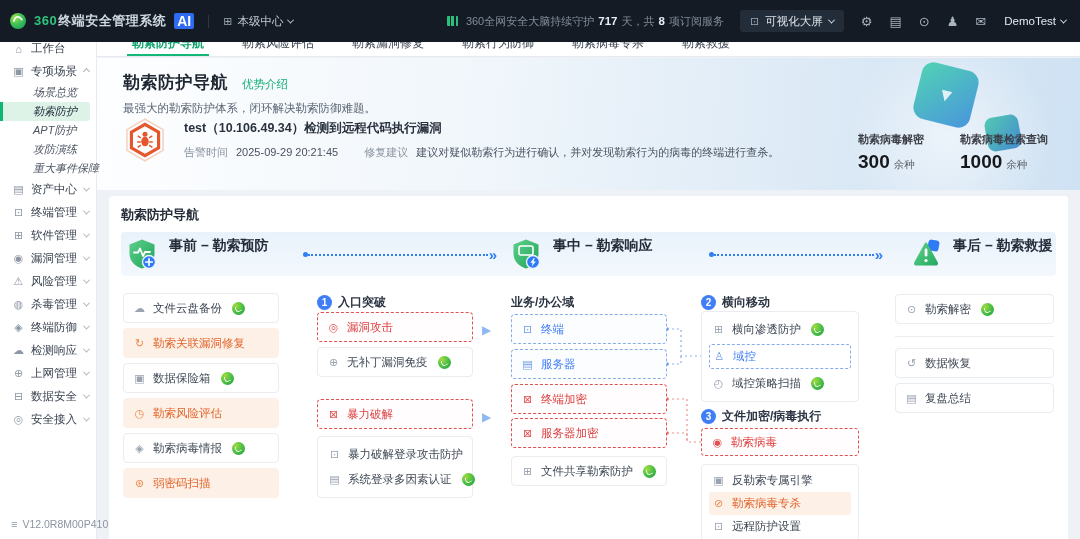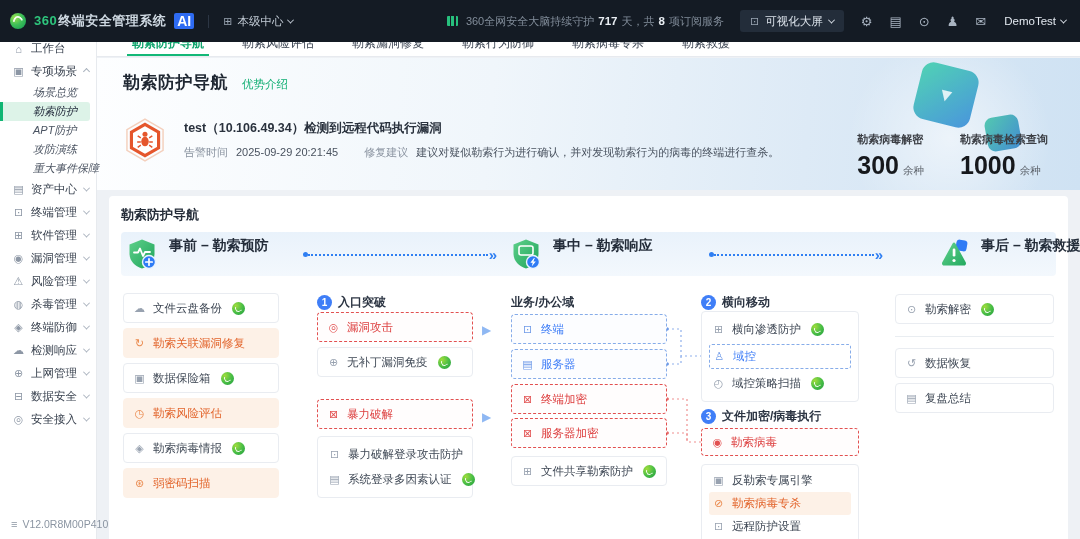--- a/index.html
+++ b/index.html
@@ -77,21 +77,21 @@
   .blink{ font-size:11.5px; color:#0fae72; cursor:pointer;}
   .bsub{ position:absolute; left:26px; top:43px; font-size:11.5px; color:#5a6573;}
   .alertrow{ position:absolute; left:24px; top:58px; display:flex; align-items:center; gap:15px;}
   .atext .atitle{ font-size:12.5px; font-weight:bold; color:#2a323e;}
   .ameta{ display:flex; gap:26px; margin-top:8px; font-size:11px;}
   .ameta .ml{ color:#8a93a0; margin-right:8px;}
   .ameta .mv{ color:#49525f;}
   .stats{ position:absolute; right:32px; top:74px; display:flex; gap:36px;}
   .stat .slab{ font-size:11px; color:#3c3f45; font-weight:bold;}
   .stat .sval{ margin-top:4px; display:flex; align-items:baseline; gap:4px;}
-  .stat .sval b{ font-size:25px; color:#16181c;}
+  .stat .sval b{ font-size:19px; color:#16181c;}
   .stat .sval span{ font-size:10.5px; color:#5a6068;}
   
   .panel{ position:absolute; top:166px; left:12px; right:12px; height:380px; background:#fff;
           border-radius:4px; padding:10px 12px;}
   .ptitle{ font-size:13px; font-weight:bold; color:#242c38;}
   .strip{ position:relative; margin-top:8px; height:44px; border-radius:4px;
           background:linear-gradient(180deg,#e9f2fb,#f3f8fd);}
   .sgroup{ position:absolute; top:5px; display:flex; align-items:flex-start; gap:10px;}
   .sglabel{ font-size:14px; font-weight:bold; color:#242d3a; white-space:nowrap;}
   .sline{ position:absolute; top:15px; display:flex; align-items:center;}
@@ -257,20 +257,21 @@
     </nav>
 
     <section class="banner">
       <div class="deco3"></div>
       <div class="deco1"></div>
       <div class="deco2"></div>
       <div class="btitle">
         <h1>勒索防护导航</h1>
         <span class="blink">优势介绍</span>
       </div>
+      <div class="bsub">最强大的勒索防护体系，闭环解决勒索防御难题。</div>
 
       <div class="alertrow">
         <svg width="48" height="48" viewBox="0 0 46 46">
           <polygon points="23,3 40.3,13 40.3,33 23,43 5.7,33 5.7,13" fill="none" stroke="#f4d0bd" stroke-width="1.4"></polygon>
           <polygon points="23,8 36,15.5 36,30.5 23,38 10,30.5 10,15.5" fill="#fff" stroke="#e5562c" stroke-width="3"></polygon>
           <ellipse cx="23" cy="24.5" rx="3.6" ry="4.6" fill="#e5562c"></ellipse>
           <circle cx="23" cy="17.5" r="2.4" fill="#e5562c"></circle>
           <path d="M19 21 L16 19 M19 25 H15.5 M19 28 L16 30 M27 21 L30 19 M27 25 H30.5 M27 28 L30 30" stroke="#e5562c" stroke-width="1.4"></path>
         </svg>
         <div class="atext">
@@ -337,21 +338,21 @@
             <circle cx="24" cy="25" r="6.5" fill="#2f7bf5" stroke="#eaf4ff" stroke-width="1.4"></circle>
             <polygon points="25,20.9 21.4,25.7 23.7,25.7 22.7,29.4 26.8,24.4 24.4,24.4 25.8,20.9" fill="#fff"></polygon>
           </svg>
           <span class="sglabel">事中 – 勒索响应</span>
         </div>
         <div class="sline" style="left:588px;width:174px">
           <span class="dot"></span>
             <span class="dash" style="width:158px"></span>
             <span class="chev2">»</span>
         </div>
-        <div class="sgroup" style="left:816px">
+        <div class="sgroup" style="left:788px">
           <svg width="34" height="34" viewBox="0 0 34 34">
             <defs>
                 <linearGradient id="sg3" x1="0" y1="0" x2="1" y2="1">
                   <stop offset="0" stop-color="#63d28e"></stop>
                   <stop offset="1" stop-color="#23a95f"></stop>
                 </linearGradient>
               </defs>
             <rect x="19" y="3" width="11" height="11" rx="3" fill="#2f7bf5" transform="rotate(10 24.5 8.5)"></rect>
             <path d="M15.6 6.5 C16.4 5 17.6 5 18.4 6.5 L28.7 25.3 C29.5 26.8 28.6 28.6 26.9 28.6 H7.1 C5.4 28.6 4.5 26.8 5.3 25.3 Z" fill="url(#sg3)"></path>
             <rect x="15.7" y="11.5" width="2.7" height="8" rx="1.3" fill="#fff"></rect>

